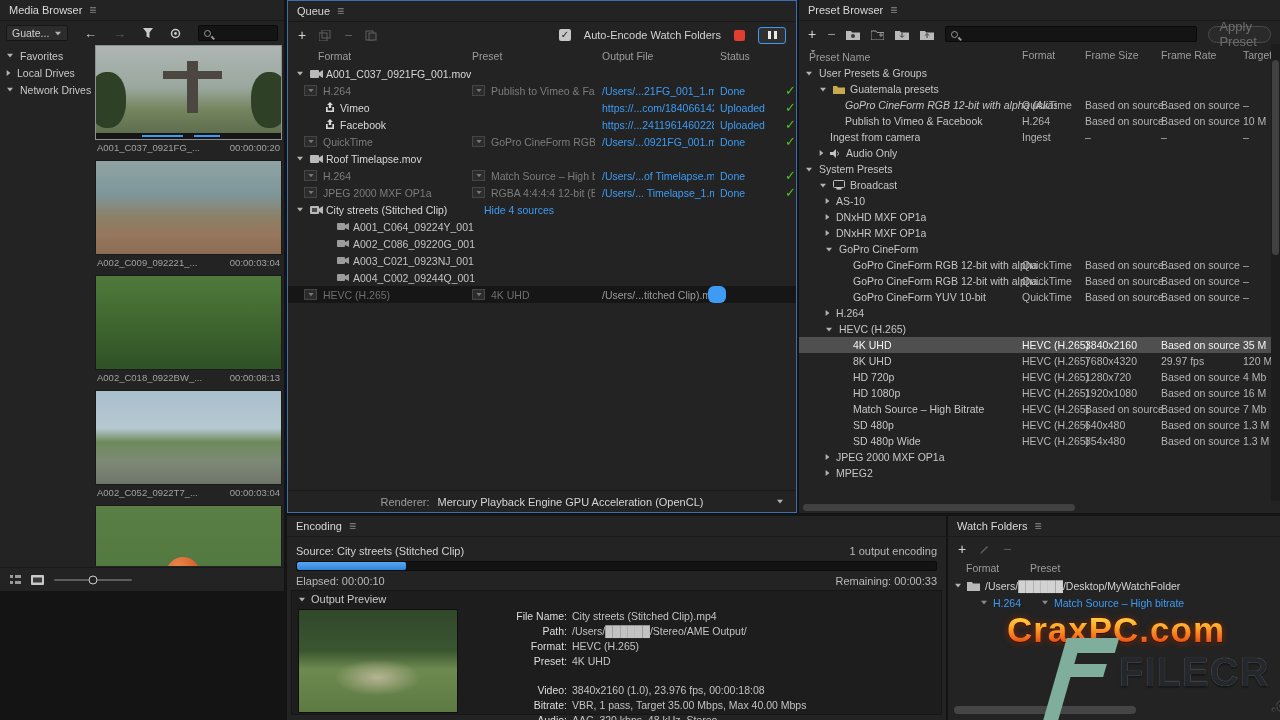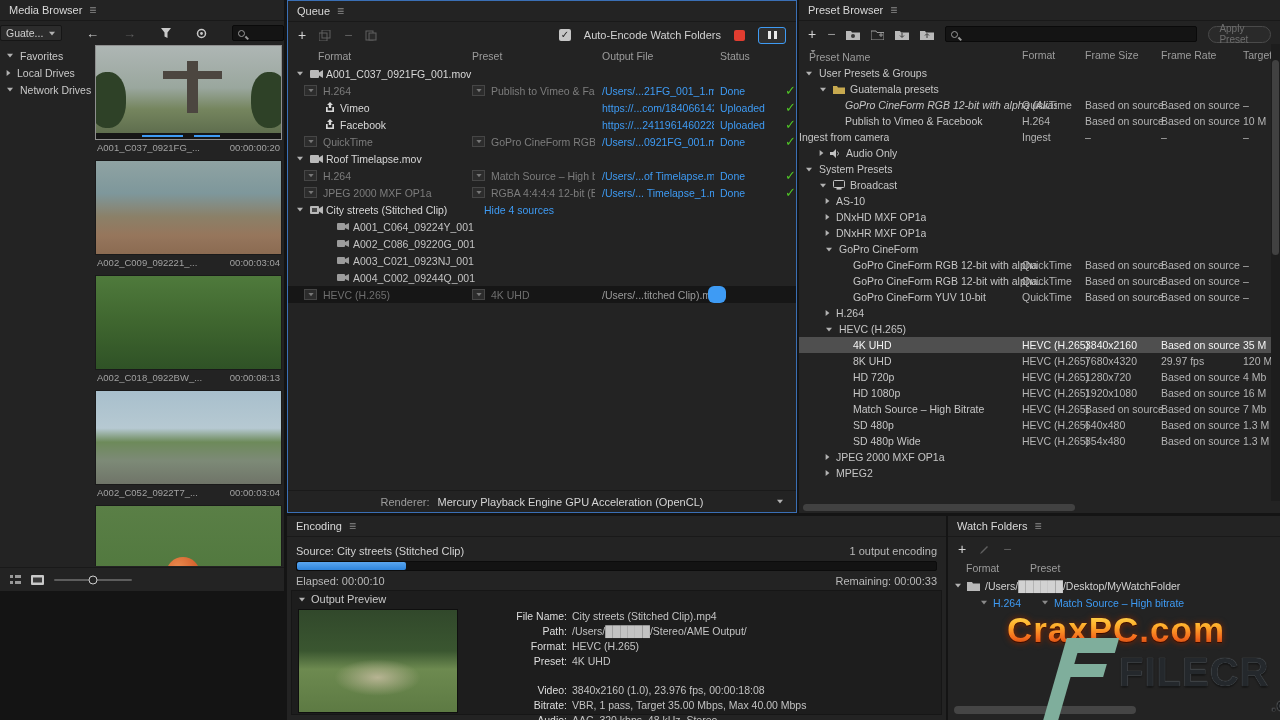--- a/index.html
+++ b/index.html
@@ -11,21 +11,21 @@
   .phead{height:21px;display:flex;align-items:center;gap:7px;padding:0 9px;background:#232323;
          border-bottom:1px solid #191919;}
   .ptitle{color:#d9d9d9;font-size:11px;}
   .pmenu{color:#8b8b8b;font-size:12px;line-height:10px;}
   .tri{display:inline-block;width:0;height:0;flex:none;}
   .tri.down{border-left:4px solid transparent;border-right:4px solid transparent;border-top:5px solid #b2b2b2;}
   .tri.right{border-top:4px solid transparent;border-bottom:4px solid transparent;border-left:5px solid #b2b2b2;}
   .tri.sm{transform:scale(.75);}
   
   .mb{left:0;top:0;width:284px;height:591px;}
-  .mb-toolbar{height:24px;display:flex;align-items:center;gap:24px;padding:0 0;}
+  .mb-toolbar{height:24px;display:flex;align-items:center;gap:16px;padding:0 6px;}
   .mb-dd{width:62px;height:16px;background:#2c2c2c;border:1px solid #161616;border-radius:2px;
          display:flex;align-items:center;justify-content:space-between;padding:0 5px;color:#cfcfcf;font-size:10.5px;}
   .nav{color:#d0d0d0;font-size:13px;line-height:13px;}
   .nav.dis{color:#5d5d5d;}
   .searchbox{flex:1;height:16px;background:#141414;border:1px solid #0a0a0a;border-radius:2px;
              display:flex;align-items:center;padding:0 5px;gap:4px;}
   .mag{width:7px;height:7px;border:1.5px solid #9a9a9a;border-radius:50%;position:relative;flex:none;}
   .mag::after{content:"";position:absolute;left:6px;top:6px;width:4px;height:1.5px;background:#9a9a9a;transform:rotate(45deg);}
   .mb-body{position:absolute;top:45px;bottom:25px;left:0;right:0;}
   .mb-tree{position:absolute;left:6px;top:2px;width:88px;}
@@ -90,36 +90,36 @@
   .renderer{position:absolute;left:0;right:0;bottom:0;height:22px;border-top:1px solid #1a1a1a;
             display:flex;align-items:center;justify-content:center;gap:8px;}
   .renderer .rlabel{color:#9c9c9c;}
   .renderer .rvalue{color:#d6d6d6;}
   .renderer .tri{position:absolute;right:12px;}
   
   .pb{left:799px;top:0;width:481px;height:513px;}
   .pbtoolbar{height:26px;display:flex;align-items:center;gap:11px;padding:0 9px;}
   .pbtoolbar .searchbox{width:252px;flex:none;}
   .applybtn{margin-left:auto;height:17px;padding:0 10px;border:1px solid #4a4a4a;border-radius:9px;
-            color:#6e6e6e;display:flex;align-items:center;font-size:10px;background:#2a2a2a;}
+            color:#6e6e6e;display:flex;align-items:center;font-size:13px;background:#2a2a2a;}
   .pbcols{position:relative;height:18px;color:#9c9c9c;font-size:10.5px;}
   .pbcols span{position:absolute;top:2px;white-space:nowrap;}
   .pb1{left:10px;display:flex;align-items:center;gap:4px;} .pb2{left:223px;} .pb3{left:286px;}
   .pb4{left:362px;} .pb5{left:444px;}
   .prows{position:absolute;top:65px;left:0;right:0;}
   .prow{position:relative;height:16px;display:flex;align-items:center;font-size:10.5px;
         color:#c6c6c6;white-space:nowrap;}
   .prow.sel{background:#4f4f4f;color:#f3f3f3;}
   .prow.sel .pc{color:#f3f3f3;}
   .prow .pc{position:absolute;top:0;height:16px;display:flex;align-items:center;color:#b5b5b5;}
   .pc.f{left:223px;} .pc.s{left:286px;} .pc.r{left:362px;} .pc.t{left:444px;width:34px;overflow:hidden;}
   .pname{overflow:hidden;max-width:212px;}
   .prow.italic .pname{font-style:italic;}
   .g0{padding-left:6px;} .g1{padding-left:20px;} .g2{padding-left:26px;}
-  .leaf1{} .leaf2{padding-left:46px;} .leaf3{padding-left:54px;}
+  .leaf1{padding-left:31px;} .leaf2{padding-left:46px;} .leaf3{padding-left:54px;}
   .prow .tri{margin-right:6px;}
   .picon{margin-right:5px;display:inline-flex;flex:none;}
   .vscroll-track{position:absolute;right:0;top:44px;bottom:12px;width:9px;background:#1d1d1d;}
   .vscroll{position:absolute;right:1px;top:60px;width:7px;height:195px;background:#414141;border-radius:4px;}
   .hscroll{position:absolute;left:4px;bottom:2px;height:7px;width:272px;background:#414141;border-radius:4px;}
   
   .enc{left:287px;top:516px;width:659px;height:204px;}
   .enc-inner{padding:5px 9px 0 9px;}
   .srcrow{display:flex;justify-content:space-between;align-items:center;height:17px;color:#d2d2d2;}
   .ptrack{height:10px;background:#131313;border:1px solid #0c0c0c;border-radius:2px;margin-top:2px;position:relative;overflow:hidden;}

